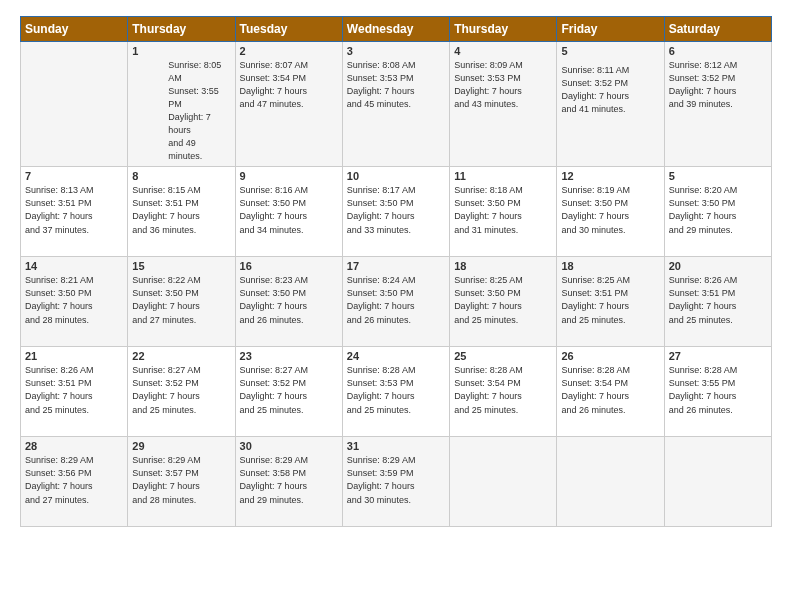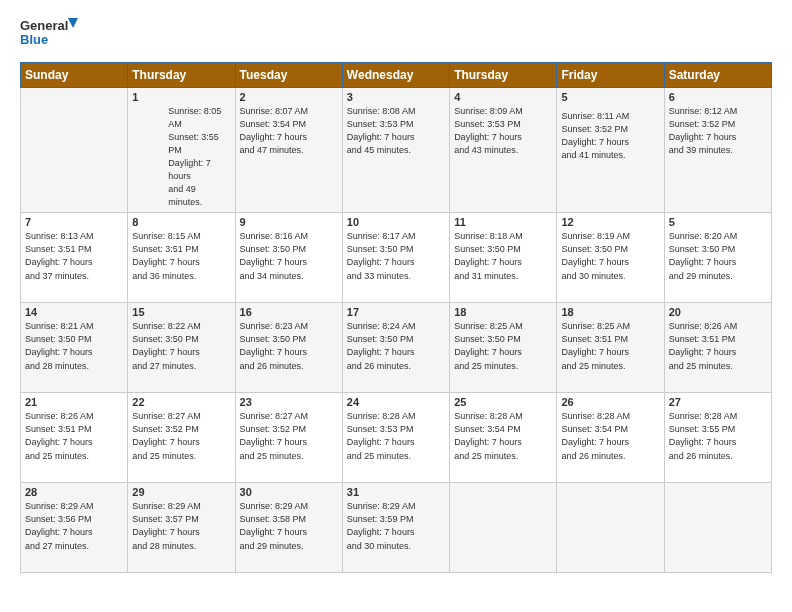--- a/index.html
+++ b/index.html
@@ -78,33 +78,20 @@
     .day-info {
       font-size: 9px;
       line-height: 1.45;
       color: #333;
     }
   </style>
 </head>
 <body>
 
 <div class="page">
-  <div class="header">
-    <div class="logo">
-    <svg width="58" height="36" viewBox="0 0 58 36">
-      <text x="0" y="14" font-size="13" font-weight="bold" fill="#333" font-family="Arial">General</text>
-      <text x="0" y="28" font-size="13" font-weight="bold" fill="#1a6eb5" font-family="Arial">Blue</text>
-      <polygon points="48,2 58,2 53,12" fill="#1a6eb5"></polygon>
-    </svg>
-  </div>
-    <div class="title-block">
-      <div class="main-title"></div>
-      <div class="subtitle"></div>
-    </div>
-  </div>
 
   <table>
     <thead>
       <tr>
       <th>Sunday</th>
           <th>Thursday</th>
           <th>Tuesday</th>
           <th>Wednesday</th>
           <th>Thursday</th>
           <th>Friday</th>

